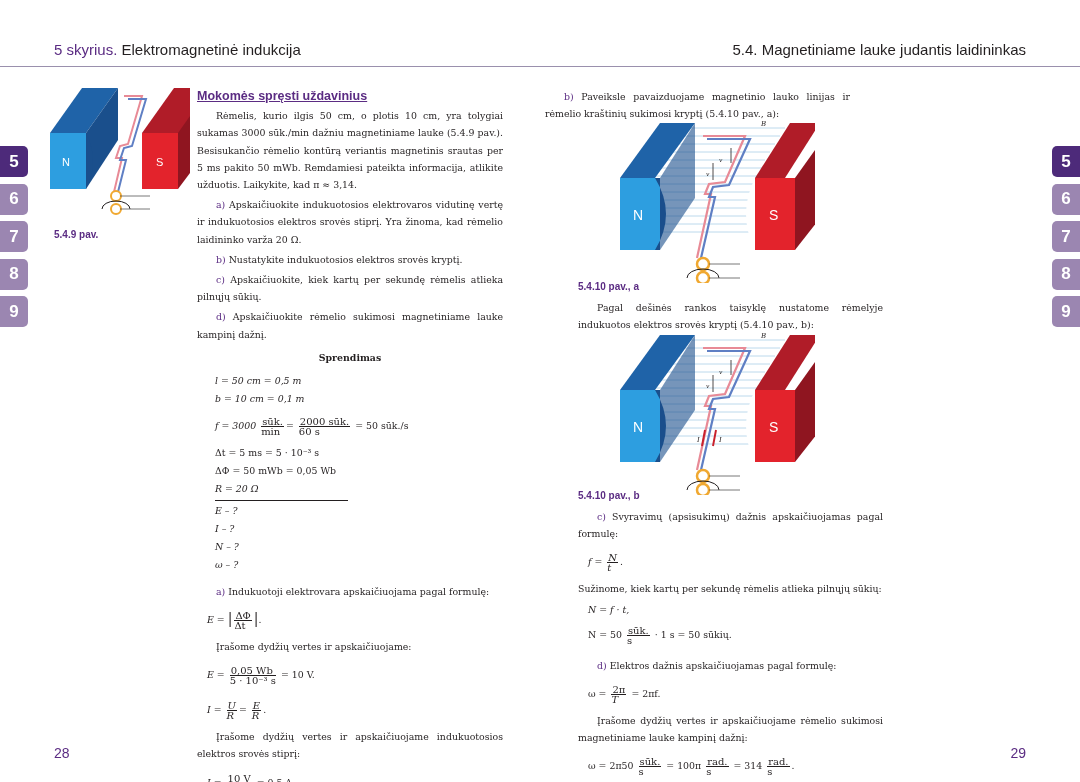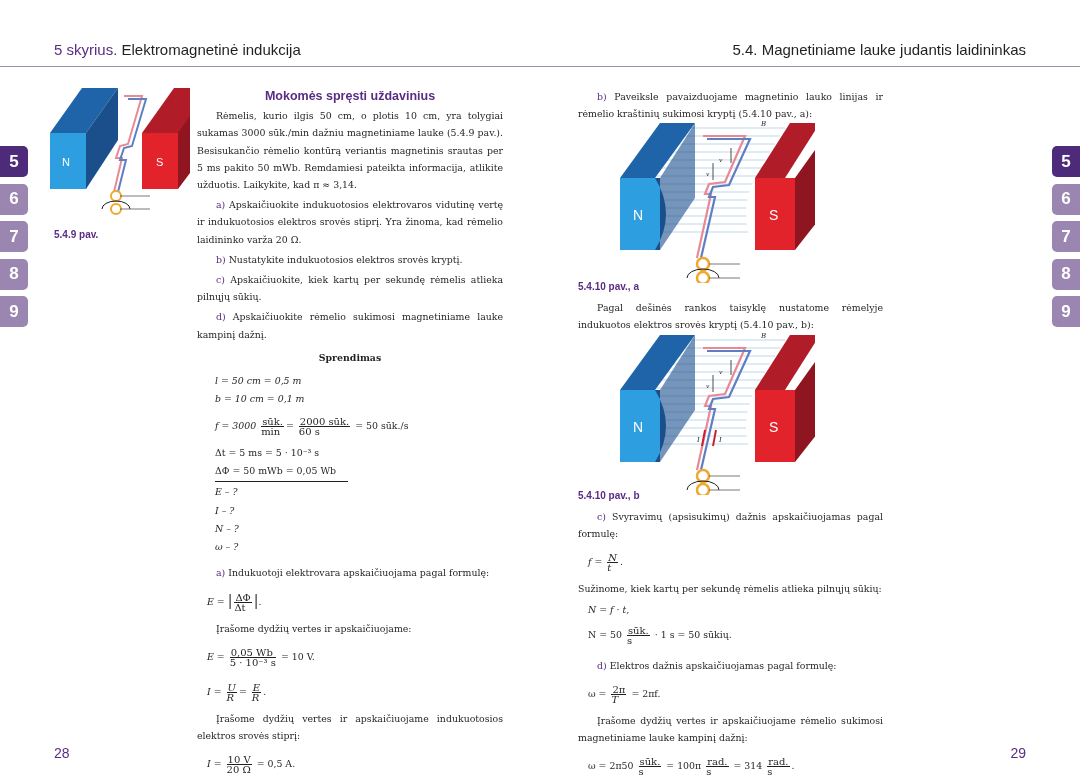--- a/index.html
+++ b/index.html
@@ -16,21 +16,21 @@
   .tabs.right{left:1052px;}
   .tab{height:31px;margin-bottom:6.5px;color:#fff;font-family:"Liberation Sans",sans-serif;font-weight:bold;font-size:17px;display:flex;align-items:center;justify-content:center;background:#9b86b1;}
   .tabs.left .tab{border-radius:0 5px 5px 0;}
   .tabs.right .tab{border-radius:5px 0 0 5px;}
   .tab.active{background:#4d2a7a;}
   .caption{position:absolute;font-family:"Liberation Sans",sans-serif;font-weight:bold;font-size:10px;color:#5b2c83;}
   .pnum{position:absolute;top:745px;font-family:"Liberation Sans",sans-serif;font-size:14px;color:#5b2c83;}
   .col{position:absolute;font-size:9.4px;line-height:17.2px;text-align:justify;}
   .col p{margin:0 0 3px 0;}
   .ind{text-indent:19px;}
-  .sec-title{font-family:"Liberation Sans",sans-serif;font-weight:bold;font-size:12.5px;color:#5b2c83;margin:0 0 2px 0;text-align:center;}
+  .sec-title{font-family:"Liberation Sans",sans-serif;font-weight:bold;font-size:12.5px;color:#5b2c83;margin:0 0 2px 0;text-align:left;text-decoration:underline;}
   .lbl{color:#5b2c83;}
   .center{text-align:center;font-weight:bold;margin:6px 0 6px 0 !important;}
   .given{padding-left:18px;text-align:left;}
   .given div{line-height:18.3px;}
   .given .i{font-style:italic;}
   .given-rule{border-top:1px solid #231f20;width:133px;margin:1px 0 1px 18px;}
   .frac{display:inline-block;vertical-align:middle;font-size:10px;line-height:9px;margin:8px 2px;}
   .frac span{display:block;}
   .frac .num{border-bottom:0.8px solid #231f20;padding:0 1px;}
   .formula{padding-left:10px;text-align:left;}
@@ -97,20 +97,21 @@
     <div class="i">l = 50 cm = 0,5 m</div>
     <div class="i">b = 10 cm = 0,1 m</div>
     <div>
       <span class="i">f = 3000</span>
       <span class="frac"><span class="num">sūk.</span><span>min</span></span>=
       <span class="frac"><span class="num">2000 sūk.</span><span>60 s</span></span>
       <span>= 50 sūk./s</span>
     </div>
     <div>Δt = 5 ms = 5 · 10⁻³ s</div>
     <div>ΔΦ = 50 mWb = 0,05 Wb</div>
+    <div class="i">R = 20 Ω</div>
   </div>
   <div class="given-rule"></div>
   <div class="given">
     <div class="i">E – ?</div>
     <div class="i">I – ?</div>
     <div class="i">N – ?</div>
     <div class="i">ω – ?</div>
   </div>
   <p class="ind" style="margin-top:8px;"><span class="lbl">a)</span> <span>Indukuotoji elektrovara apskaičiuojama pagal formulę:</span></p>
   <div class="formula" style="padding-left:10px;">
@@ -129,21 +130,21 @@
     <span class="frac" style="font-style:italic"><span class="num">E</span><span>R</span></span>.
   </div>
   <p class="ind">Įrašome dydžių vertes ir apskaičiuojame indukuotosios elektros srovės stiprį:</p>
   <div class="formula">
     <span style="font-style:italic">I =</span>
     <span class="frac"><span class="num">10 V</span><span>20 Ω</span></span>
     <span>= 0,5 A.</span>
   </div>
 </div>
 
-<div class="col" style="left:578px;top:88px;width:305px;">
+<div class="col" style="left:545px;top:88px;width:305px;">
   <p class="ind"><span class="lbl">b)</span> <span>Paveiksle pavaizduojame magnetinio lauko linijas ir rėmelio kraštinių sukimosi kryptį (5.4.10 pav., a):</span></p>
 </div>
 
 <svg class="fig" style="left:615px;top:118px;" width="200" height="165" viewBox="0 0 200 165">
   <g>
     <line x1="60" y1="10" x2="170" y2="10" stroke="#bcd9ec" stroke-width="1"></line>
     <line x1="55" y1="18" x2="165" y2="18" stroke="#bcd9ec" stroke-width="1"></line>
     <line x1="50" y1="26" x2="160" y2="26" stroke="#bcd9ec" stroke-width="1"></line>
     <line x1="45" y1="34" x2="155" y2="34" stroke="#bcd9ec" stroke-width="1"></line>
     <line x1="40" y1="42" x2="150" y2="42" stroke="#bcd9ec" stroke-width="1"></line>

